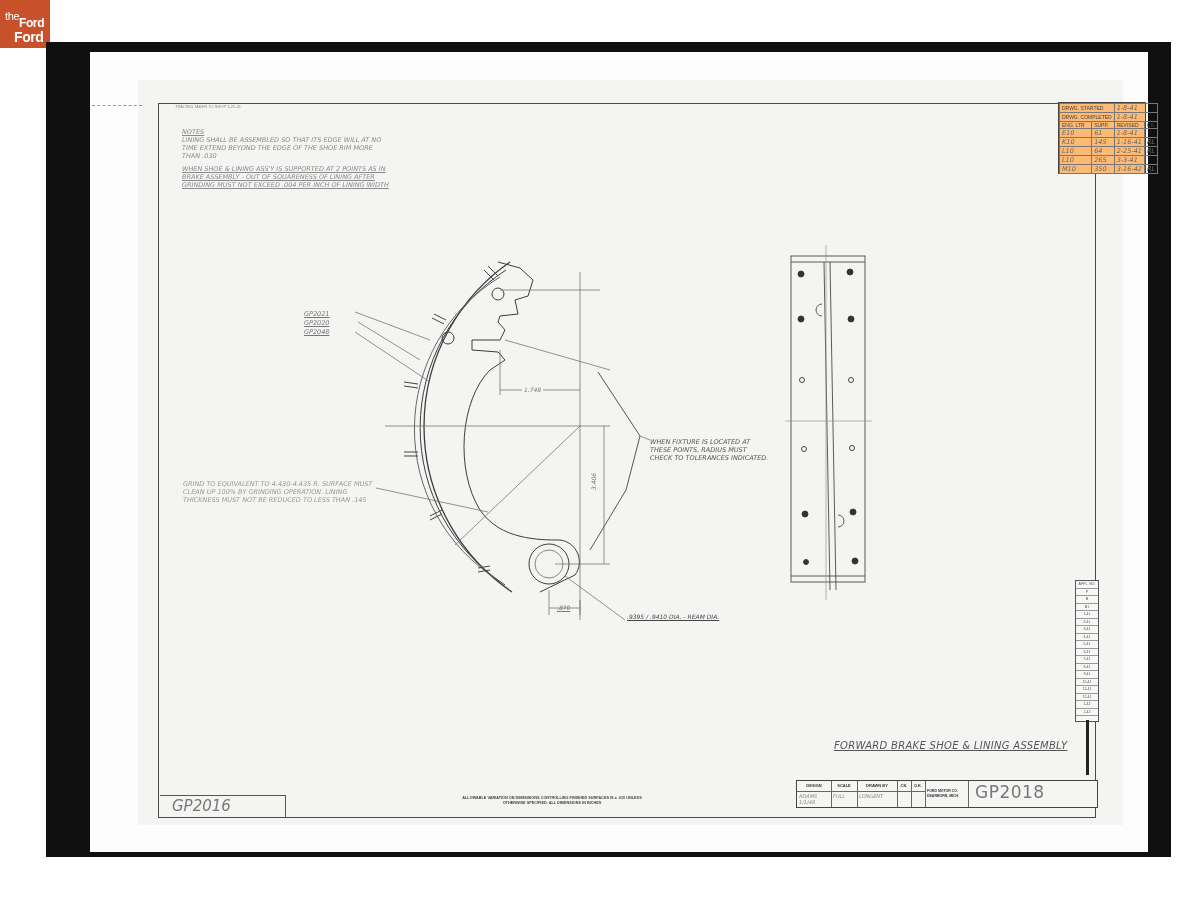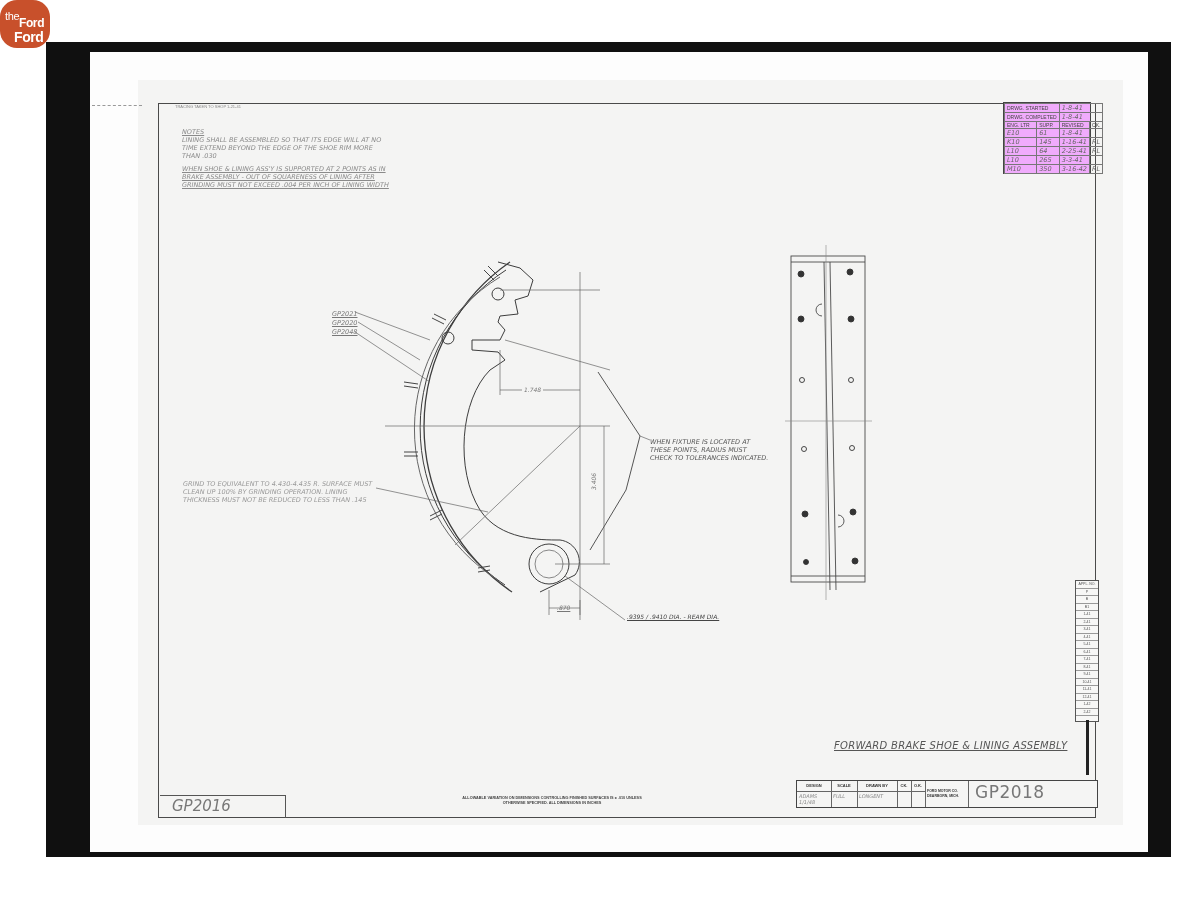--- a/index.html
+++ b/index.html
@@ -1,31 +1,31 @@
 <!DOCTYPE html>
 <html><head>
 <meta charset="utf-8">
 <style>
   html, body { margin:0; padding:0; }
   body { width:1200px; height:900px; background:#ffffff; position:relative; overflow:hidden; font-family:"Liberation Sans", sans-serif; }
-  .logo { position:absolute; left:0; top:0; width:50px; height:48px; background:#c8502b; color:#fff; font-family:"Liberation Sans", sans-serif;border-radius:17px; }
+  .logo { position:absolute; left:0; top:0; width:50px; height:48px; background:#c8502b; color:#fff; font-family:"Liberation Sans", sans-serif; }
   .logo .the { position:absolute; left:5px; top:10px; font-size:11px; font-weight:normal; letter-spacing:-0.3px; }
   .logo .henry { position:absolute; left:19px; top:16px; font-size:12px; font-weight:bold; letter-spacing:-0.4px; }
   .logo .ford { position:absolute; left:14px; top:29px; font-size:14px; font-weight:bold; letter-spacing:-0.4px; }
   .negative { position:absolute; left:46px; top:42px; width:1125px; height:815px; background:#101010; }
   .sheet { position:absolute; left:90px; top:52px; width:1058px; height:800px; background:#fdfdfd; }
   .drawing { position:absolute; left:138px; top:80px; width:985px; height:745px; background:#f4f4f3; }
   .border { position:absolute; left:158px; top:103px; width:938px; height:715px; border:1px solid #4a4a4a; box-sizing:border-box; }
   .hand { font-family:"DejaVu Sans", sans-serif; font-style:italic; color:#6a6a6a; text-transform:uppercase; }
   .notes { position:absolute; left:182px; top:128px; font-size:6.5px; line-height:8px; color:#8a8a8a; }
   .notes .p { margin-bottom:5px; }
   .notes .head { text-decoration:underline; }
   .stamp { position:absolute; left:175px; top:104px; font-size:4px; color:#888; }
   .left-tick { position:absolute; left:92px; top:105px; width:50px; border-top:1px dashed #999; }
-  .revbox { position:absolute; left:1003px; top:102px; width:86px; height:70px; border:1px solid #444; font-size:5px; background:#f0abfc; }
+  .revbox { position:absolute; left:1058px; top:102px; width:86px; height:70px; border:1px solid #444; font-size:5px; background:#fdba74; }
   .revbox table { border-collapse:collapse; width:100%; height:100%; }
   .revbox td { border:1px solid #777; padding:0 2px; color:#444; white-space:nowrap; }
   .revbox td.v { font-family:"DejaVu Sans", sans-serif; font-style:italic; font-size:6.5px; color:#666; }
   .label { position:absolute; font-size:6.5px; color:#777; }
   .title { position:absolute; left:834px; top:740px; font-size:10px; color:#555; text-decoration:underline; letter-spacing:0.3px; }
   .titleblock { position:absolute; left:796px; top:780px; width:300px; height:26px; border:1px solid #444; font-size:4px; background:#f5f5f4; }
   .titleblock .cell { position:absolute; top:0; height:100%; border-right:1px solid #666; }
   .titleblock .hdr { position:absolute; top:2px; left:0; right:0; text-align:center; font-weight:bold; color:#333; border-bottom:1px solid #666; height:8px; }
   .titleblock .val { position:absolute; top:12px; left:2px; font-family:"DejaVu Sans", sans-serif; font-style:italic; font-size:5px; color:#888; }
   .gp-right { position:absolute; left:975px; top:782px; font-size:17px; color:#777; font-family:"DejaVu Sans", sans-serif; letter-spacing:0.5px;text-align:center; }
@@ -180,21 +180,21 @@
       <circle cx="805" cy="514" r="3"></circle>
         <circle cx="853" cy="512" r="3"></circle>
       <circle cx="806" cy="562" r="2.5"></circle>
         <circle cx="855" cy="561" r="3"></circle>
     </g>
     <path d="M 822 304 a 6 6 0 1 0 0 12"></path>
     <path d="M 838 515 a 6 6 0 1 1 0 12"></path>
   </g>
 </svg>
 
-<div class="label hand" style="left:332px;top:310px;line-height:9px;text-decoration:underline">
+<div class="label hand" style="left:304px;top:310px;line-height:9px;text-decoration:underline">
   <div>GP2021</div>
   <div>GP2020</div>
   <div>GP2048</div>
 </div>
 <div class="label hand" style="left:183px;top:480px;width:190px;line-height:8px;color:#999">GRIND TO EQUIVALENT TO 4.430-4.435 R. SURFACE MUST CLEAN UP 100% BY GRINDING OPERATION. LINING THICKNESS MUST NOT BE REDUCED TO LESS THAN .145</div>
 <div class="label hand" style="left:650px;top:438px;width:120px;line-height:8px;color:#555;">WHEN FIXTURE IS LOCATED AT THESE POINTS, RADIUS MUST CHECK TO TOLERANCES INDICATED.</div>
 <div class="label hand" style="left:522px;top:386px;font-size:6px;background:#f4f4f3;padding:0 2px">1.748</div>
 <div class="label hand" style="left:590px;top:490px;font-size:6px;transform:rotate(-90deg);transform-origin:left top">3.406</div>
 <div class="label hand" style="left:557px;top:604px;font-size:6px;text-decoration:underline">.870</div>
 <div class="label hand" style="left:627px;top:613px;font-size:6px;color:#444;text-decoration:underline">.9395 / .9410 DIA. - REAM DIA.</div>

